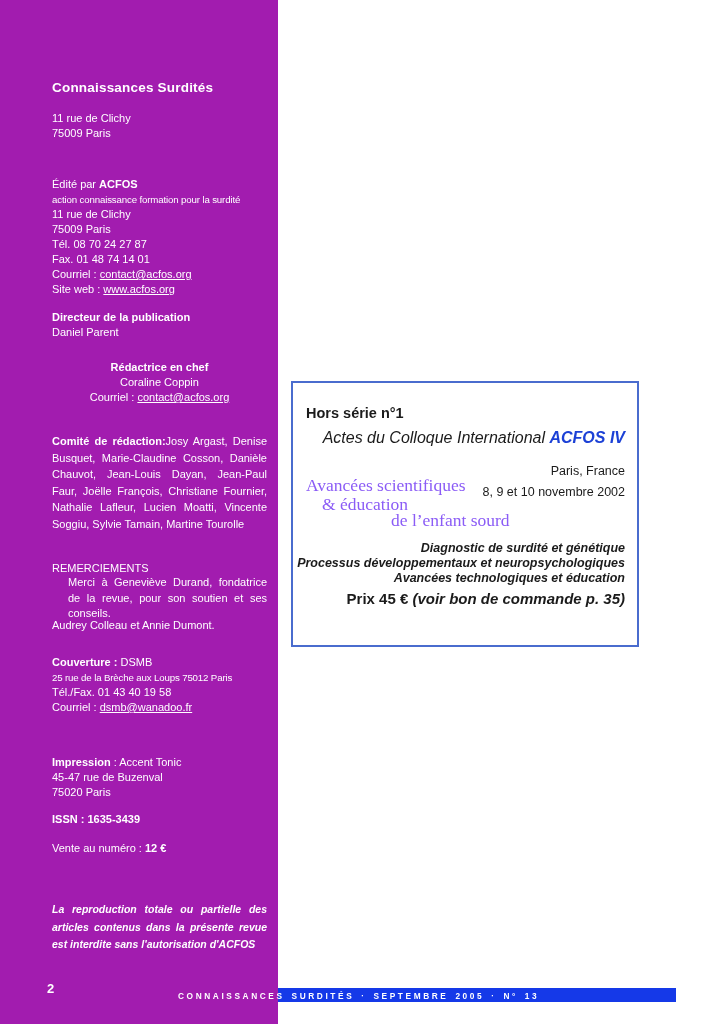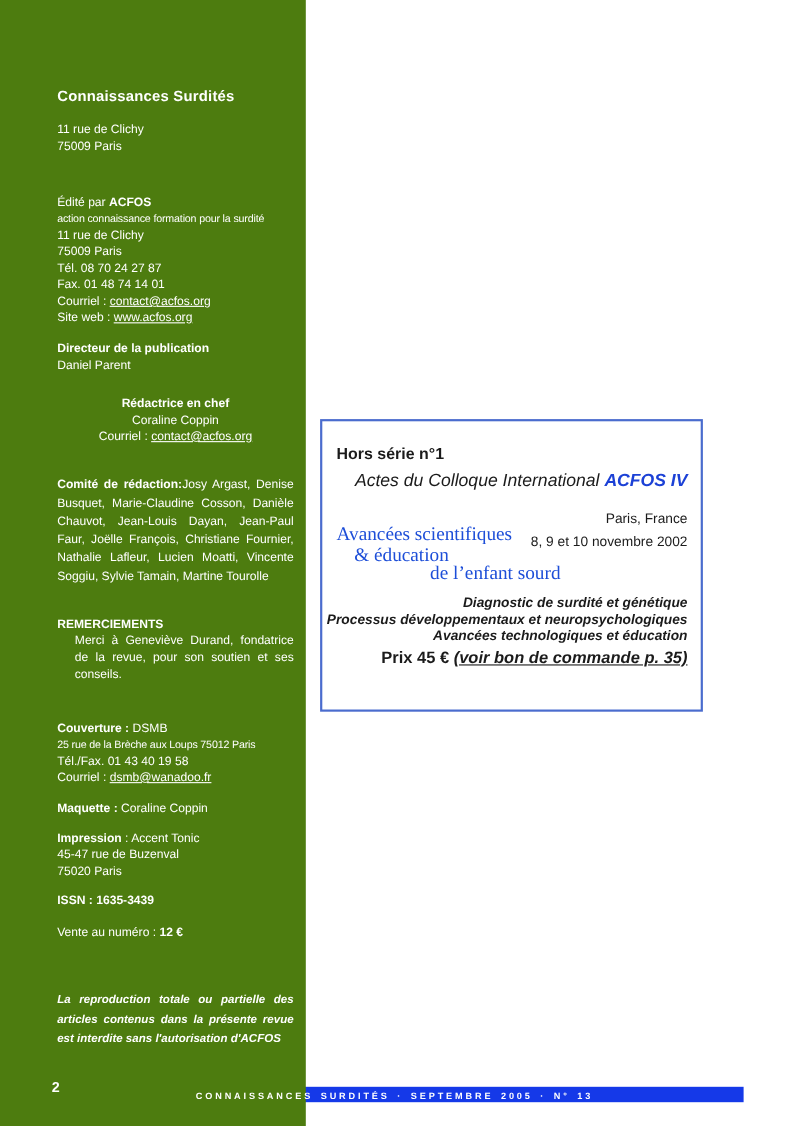--- a/index.html
+++ b/index.html
@@ -2,30 +2,30 @@
 <html><head>
 <meta charset="utf-8">
 <style>
   html,body{margin:0;padding:0;background:#e8e8e8;}
   .page{
     position:relative;width:724px;height:1024px;margin:0 auto;
     background:#ffffff;overflow:hidden;
     font-family:"Liberation Sans",sans-serif;color:#1b1b1b;
   }
   
-  .sidebar{position:absolute;left:0;top:0;width:278px;height:1024px;background:#4d7c0f;}
+  .sidebar{position:absolute;left:0;top:0;width:278px;height:1024px;background:#a21caf;}
   .sb{position:absolute;left:52px;right:11px;color:#ffffff;font-size:11px;line-height:15px;}
   .b-title{top:80px;font-size:13.5px;font-weight:bold;letter-spacing:.2px;}
   .b-addr{top:111px;}
   .b-revue{top:150px;font-weight:bold;}
   .b-pub{top:177px;}
   .b-dir{top:310px;}
   .b-red{top:360px;text-align:center;}
   .b-comite{top:433px;line-height:16.6px;text-align:justify;}
-  .b-rem-label{top:561px;font-weight:bold;}
+  .b-rem-label{top:561px;font-weight:normal;}
   .b-rem-text{top:575px;line-height:15.5px;text-align:justify;margin-left:16px;}
   .b-rem-extra{top:618px;}
   .b-couv{top:655px;}
   .b-maq{top:728px;}
   .b-imp{top:755px;}
   .b-issn{top:812px;font-weight:bold;}
   .b-vente{top:841px;}
   .b-notice{top:901px;font-size:10.5px;font-weight:bold;font-style:italic;line-height:17.5px;text-align:justify;}
   .bold{font-weight:bold;}
   .tight{font-size:9.7px;letter-spacing:-.15px;white-space:nowrap;}
@@ -34,27 +34,27 @@
   .promo{
     position:absolute;left:291px;top:381px;width:348px;height:266px;
     border:2px solid #4a6cce;box-sizing:border-box;background:#ffffff;
   }
   .px{position:absolute;white-space:nowrap;}
   .bx-kicker{left:13px;top:22px;font-size:14.5px;font-weight:bold;}
   .bx-title{right:12px;top:46px;font-size:16px;text-align:right;font-style:italic;}
   .bx-title .acfos{color:#1c41d6;font-weight:bold;}
   .bx-date{right:12px;top:66px;font-size:12.5px;margin-top:36px;}
   .bx-place{right:12px;top:81px;font-size:12.5px;}
-  .bx-sub{font-family:"Liberation Serif",serif;font-size:17.5px;color:#1d4ed8;}
+  .bx-sub{font-family:"Liberation Serif",serif;font-size:17.5px;color:#8b5cf6;}
   .bx-sub1{left:13px;top:92px;}
   .bx-sub2{left:29px;top:111px;}
   .bx-sub3{left:98px;top:127px;}
   .bx-topics{right:12px;top:158px;text-align:right;font-size:12.5px;font-weight:bold;font-style:italic;line-height:15px;}
   .bx-price{right:12px;top:207px;font-size:15px;font-weight:bold;}
-  .bx-price .note{font-style:italic;text-decoration:underline;}
+  .bx-price .note{font-style:italic;}
   
   .footer-bar{position:absolute;left:170px;top:988px;width:506px;height:14px;background:#1539e8;}
   .footer-text{
     position:absolute;left:178px;top:990.5px;color:#ffffff;
     font-size:8.3px;font-weight:bold;letter-spacing:2.6px;word-spacing:2px;white-space:nowrap;
   }
   .page-num{position:absolute;left:47px;top:981px;color:#ffffff;font-size:13px;font-weight:bold;}
 </style>
 </head>
 <body>
@@ -92,29 +92,29 @@
     <div class="sb b-red">
       <div class="bold">Rédactrice en chef</div>
       <div>Coraline Coppin</div>
       <div><span>Courriel : </span><span class="lnk">contact@acfos.org</span></div>
     </div>
 
     <div class="sb b-comite"><span class="bold">Comité de rédaction:</span><span>Josy Argast, Denise Busquet, Marie-Claudine Cosson, Danièle Chauvot, Jean-Louis Dayan, Jean-Paul Faur, Joëlle François, Christiane Fournier, Nathalie Lafleur, Lucien Moatti, Vincente Soggiu, Sylvie Tamain, Martine Tourolle</span></div>
 
     <div class="sb b-rem-label">REMERCIEMENTS</div>
     <div class="sb b-rem-text">Merci à Geneviève Durand, fondatrice de la revue, pour son soutien et ses conseils.</div>
+    <div class="sb b-rem-extra">Audrey Colleau et Annie Dumont.</div>
 
     <div class="sb b-couv">
       <div><span class="bold">Couverture :</span><span> DSMB</span></div>
       <div class="tight">25 rue de la Brèche aux Loups 75012 Paris</div>
       <div>Tél./Fax. 01 43 40 19 58</div>
       <div><span>Courriel : </span><span class="lnk">dsmb@wanadoo.fr</span></div>
     </div>
 
-    <div class="sb b-maq"><span class="bold">Maquette :</span><span> Coraline Coppin</span></div>
 
     <div class="sb b-imp">
       <div><span class="bold">Impression</span><span> : Accent Tonic</span></div>
       <div>45-47 rue de Buzenval</div>
       <div>75020 Paris</div>
     </div>
 
     <div class="sb b-issn">ISSN : 1635-3439</div>
 
     <div class="sb b-vente"><span>Vente au numéro : </span><span class="bold">12 €</span></div>

